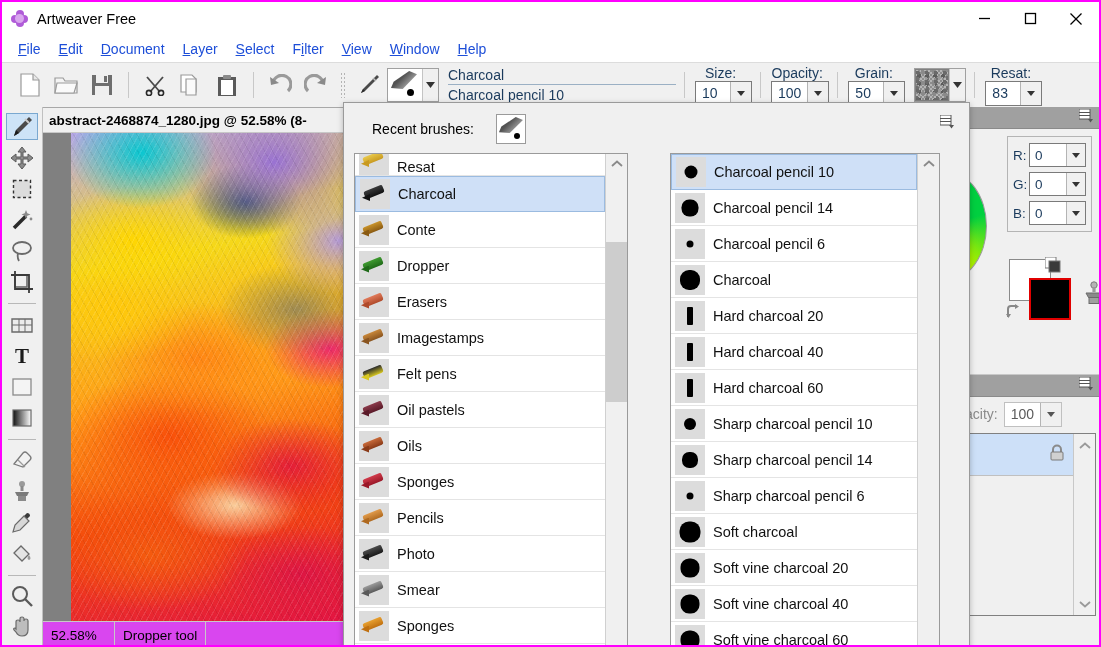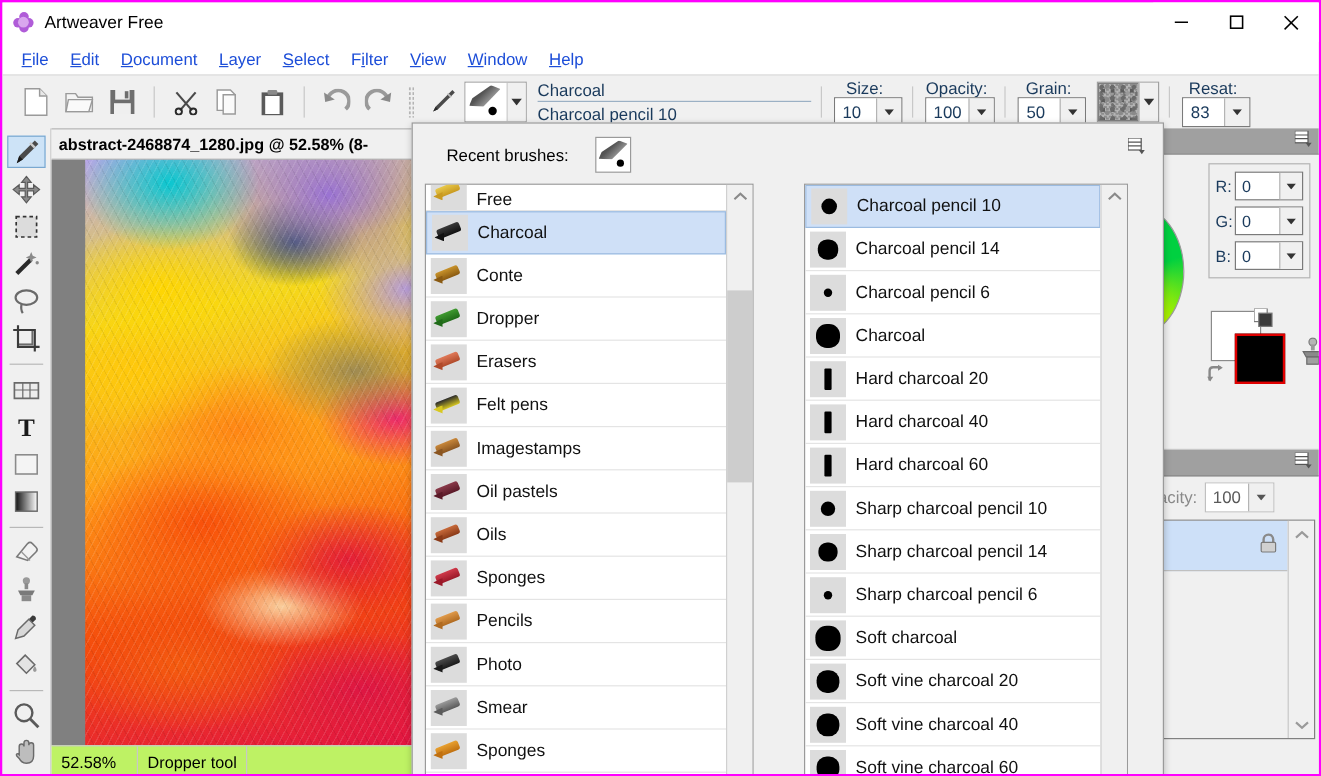--- a/index.html
+++ b/index.html
@@ -169,21 +169,21 @@
       linear-gradient(168deg,#b9a6e8 0%,#f5d81a 26%,#ff9c18 52%,#f4490c 74%,#e21344 100%);
   }
   .artwork .grain {
     position:absolute; inset:0; opacity:.22;
     background-image:
       repeating-linear-gradient(118deg, rgba(255,255,255,.5) 0 1px, transparent 1px 5px),
       repeating-linear-gradient(62deg, rgba(0,0,0,.28) 0 1px, transparent 1px 7px);
   }
   .statusbar {
     position:absolute; left:0; right:0; bottom:0; height:27px;
-    background:#bef264; border-top:1px solid #c8c8c8; display:flex; align-items:center;
+    background:#d946ef; border-top:1px solid #c8c8c8; display:flex; align-items:center;
   }
   .sb-cell {
     height:27px; display:flex; align-items:center; padding:0 8px;
     border-right:1px solid #c8c8c8; font-size:13.5px; color:#000;
   }
   .sb-zoom { width:72px; }
 
   
   .rightcol {
     position:absolute; right:0; top:105px; width:136px; bottom:0; background:#f0f0f0;
@@ -743,21 +743,21 @@
 
       <div class="listbox list-left">
         <div class="list-items" id="cat-items">
             <div class="brow" style="height: 22px; align-items: flex-end;">
               <div class="ic">
                 <div class="ci">
                   <div class="body" style="left:4px;top:9px;width:20px;height:8px;transform:rotate(-22deg);background:linear-gradient(180deg,#e8c84a,#c99a20);"></div>
                   <div class="tip" style="left:2px;top:15px;width:8px;height:7px;background:#c99a20;clip-path:polygon(100% 0,100% 100%,0 55%);"></div>
                 </div>
               </div>
-              <div class="lbl">Free</div>
+              <div class="lbl">Resat</div>
             </div>
             <div class="brow sel">
               <div class="ic">
                 <div class="ci">
                   <div class="body" style="left:4px;top:9px;width:20px;height:8px;transform:rotate(-22deg);background:linear-gradient(180deg,#3a3a3a,#111);"></div>
                   <div class="tip" style="left:2px;top:15px;width:8px;height:7px;background:#111;clip-path:polygon(100% 0,100% 100%,0 55%);"></div>
                 </div>
               </div>
               <div class="lbl">Charcoal</div>
             </div>
@@ -784,34 +784,34 @@
                 <div class="ci">
                   <div class="body" style="left:4px;top:9px;width:20px;height:8px;transform:rotate(-22deg);background:linear-gradient(180deg,#e07a5a,#b04a2a);"></div>
                   <div class="tip" style="left:2px;top:15px;width:8px;height:7px;background:#b04a2a;clip-path:polygon(100% 0,100% 100%,0 55%);"></div>
                 </div>
               </div>
               <div class="lbl">Erasers</div>
             </div>
             <div class="brow">
               <div class="ic">
                 <div class="ci">
+                  <div class="body" style="left:4px;top:9px;width:20px;height:8px;transform:rotate(-22deg);background:linear-gradient(180deg,#c8873a,#8a5520);"></div>
+                  <div class="tip" style="left:2px;top:15px;width:8px;height:7px;background:#8a5520;clip-path:polygon(100% 0,100% 100%,0 55%);"></div>
+                </div>
+              </div>
+              <div class="lbl">Imagestamps</div>
+            </div>
+            <div class="brow">
+              <div class="ic">
+                <div class="ci">
                   <div class="body" style="left:4px;top:9px;width:20px;height:8px;transform:rotate(-22deg);background:linear-gradient(180deg,#2a2a2a,#d8c820);"></div>
                   <div class="tip" style="left:2px;top:15px;width:8px;height:7px;background:#d8c820;clip-path:polygon(100% 0,100% 100%,0 55%);"></div>
                 </div>
               </div>
               <div class="lbl">Felt pens</div>
-            </div>
-            <div class="brow">
-              <div class="ic">
-                <div class="ci">
-                  <div class="body" style="left:4px;top:9px;width:20px;height:8px;transform:rotate(-22deg);background:linear-gradient(180deg,#c8873a,#8a5520);"></div>
-                  <div class="tip" style="left:2px;top:15px;width:8px;height:7px;background:#8a5520;clip-path:polygon(100% 0,100% 100%,0 55%);"></div>
-                </div>
-              </div>
-              <div class="lbl">Imagestamps</div>
             </div>
             <div class="brow">
               <div class="ic">
                 <div class="ci">
                   <div class="body" style="left:4px;top:9px;width:20px;height:8px;transform:rotate(-22deg);background:linear-gradient(180deg,#8a3a4a,#5a1a28);"></div>
                   <div class="tip" style="left:2px;top:15px;width:8px;height:7px;background:#5a1a28;clip-path:polygon(100% 0,100% 100%,0 55%);"></div>
                 </div>
               </div>
               <div class="lbl">Oil pastels</div>
             </div>

